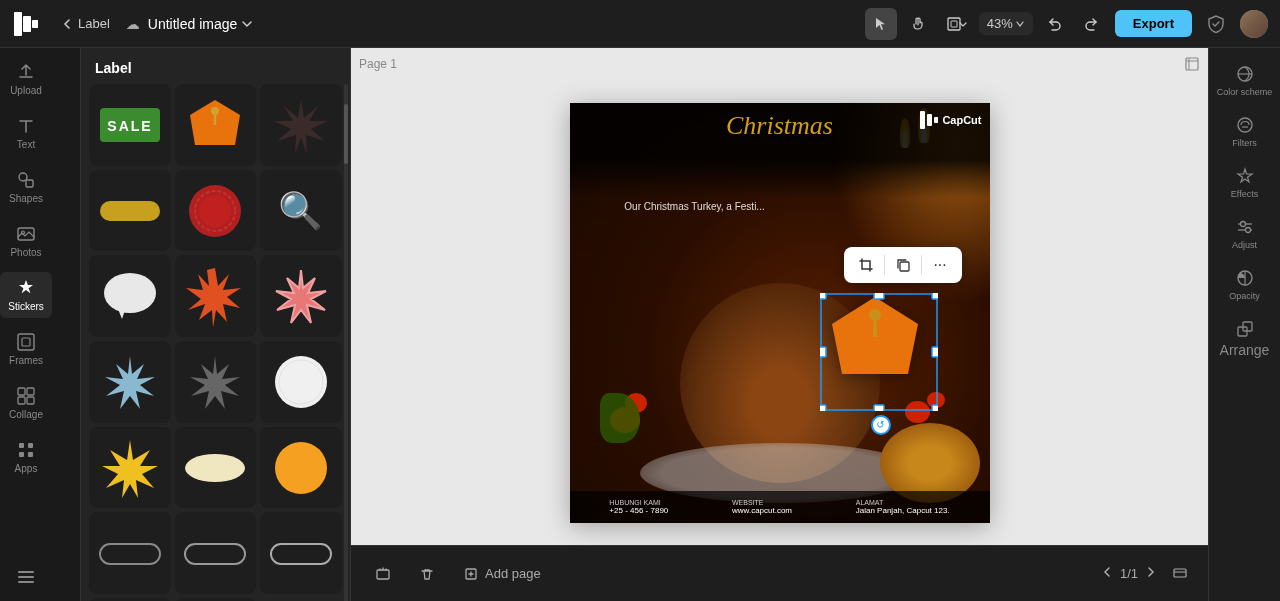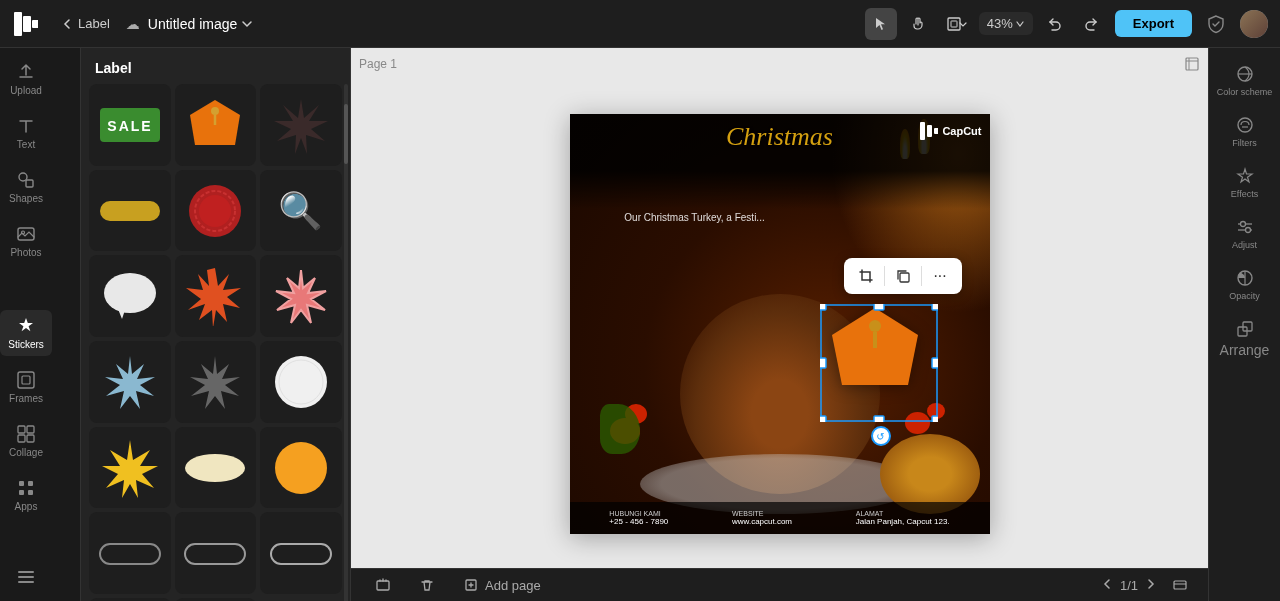--- a/index.html
+++ b/index.html
@@ -30,39 +30,39 @@
     .export-btn { background: #4fc3f7; color: #000; font-weight: 600; font-size: 13px; padding: 6px 18px; border-radius: 6px; cursor: pointer; border: none; }
     .shield-btn { width: 32px; height: 32px; display: flex; align-items: center; justify-content: center; color: #aaa; cursor: pointer; }
     .avatar { width: 28px; height: 28px; border-radius: 50%; background: #888; overflow: hidden; }
 
     
     .main-layout { display: flex; flex: 1; overflow: hidden; }
 
     
     .left-sidebar { width: 81px; background: #1a1a1a; display: flex; flex-direction: column; align-items: flex-start; padding: 8px 0; gap: 8px; border-right: 1px solid #333; flex-shrink: 0; }
     .sidebar-item { display: flex; flex-direction: column; align-items: center; gap: 3px; padding: 6px 4px; border-radius: 6px; cursor: pointer; color: #888; font-size: 10px; width: 52px; }
-    .sidebar-item.active { color: #fff; background: #2a2a2a; margin-top: 38px; }
+    .sidebar-item.active { color: #fff; background: #2a2a2a; }
     .sidebar-item svg { width: 20px; height: 20px; }
 
     
     .stickers-panel { width: 270px; background: #242424; border-right: 1px solid #333; overflow-y: auto; flex-shrink: 0; }
     .stickers-panel::-webkit-scrollbar { width: 4px; }
     .stickers-panel::-webkit-scrollbar-thumb { background: #444; border-radius: 2px; }
     .panel-header { padding: 12px 14px 8px; font-size: 14px; font-weight: 600; color: #fff; }
     .stickers-grid { display: grid; grid-template-columns: repeat(3, 1fr); gap: 4px; padding: 0 8px 12px; }
     .sticker-item { aspect-ratio: 1; background: #1e1e1e; border-radius: 8px; display: flex; align-items: center; justify-content: center; cursor: pointer; overflow: hidden; position: relative; }
 
     
     .canvas-area { flex: 1; background: #e8e8e8; display: flex; flex-direction: column; overflow: hidden; position: relative; }
     .canvas-header { display: flex; justify-content: center; align-items: center; padding: 8px; color: #888; font-size: 12px; }
     .canvas-wrapper { flex: 1; display: flex; align-items: center; justify-content: center; position: relative; overflow: hidden; }
     .canvas-frame { position: relative; background: #fff; box-shadow: 0 4px 24px rgba(0,0,0,0.3); }
 
     
-    .canvas-bottom { height: 33px; background: #1e1e1e; display: flex; align-items: center; padding: 0 16px; gap: 12px; border-top: 1px solid #333; flex-shrink: 0; }
+    .canvas-bottom { height: 56px; background: #1e1e1e; display: flex; align-items: center; padding: 0 16px; gap: 12px; border-top: 1px solid #333; flex-shrink: 0; }
     .bottom-btn { display: flex; align-items: center; gap: 6px; color: #aaa; font-size: 13px; cursor: pointer; padding: 4px 8px; border-radius: 4px; }
     .page-nav { display: flex; align-items: center; gap: 2px; margin-left: auto; color: #aaa; font-size: 13px; }
     .nav-btn { color: #aaa; cursor: pointer; padding: 4px; }
 
     
     .right-sidebar { width: 72px; background: #1e1e1e; display: flex; flex-direction: column; align-items: center; padding: 8px 0; gap: 2px; border-left: 1px solid #333; flex-shrink: 0; }
     .right-tool { display: flex; flex-direction: column; align-items: center; gap: 3px; padding: 8px 4px; border-radius: 6px; cursor: pointer; color: #888; font-size: 10px; width: 64px; }
     .right-tool svg { width: 20px; height: 20px; }
     .shape-magnify { font-size: 36px; color: #1565c0; }
 

